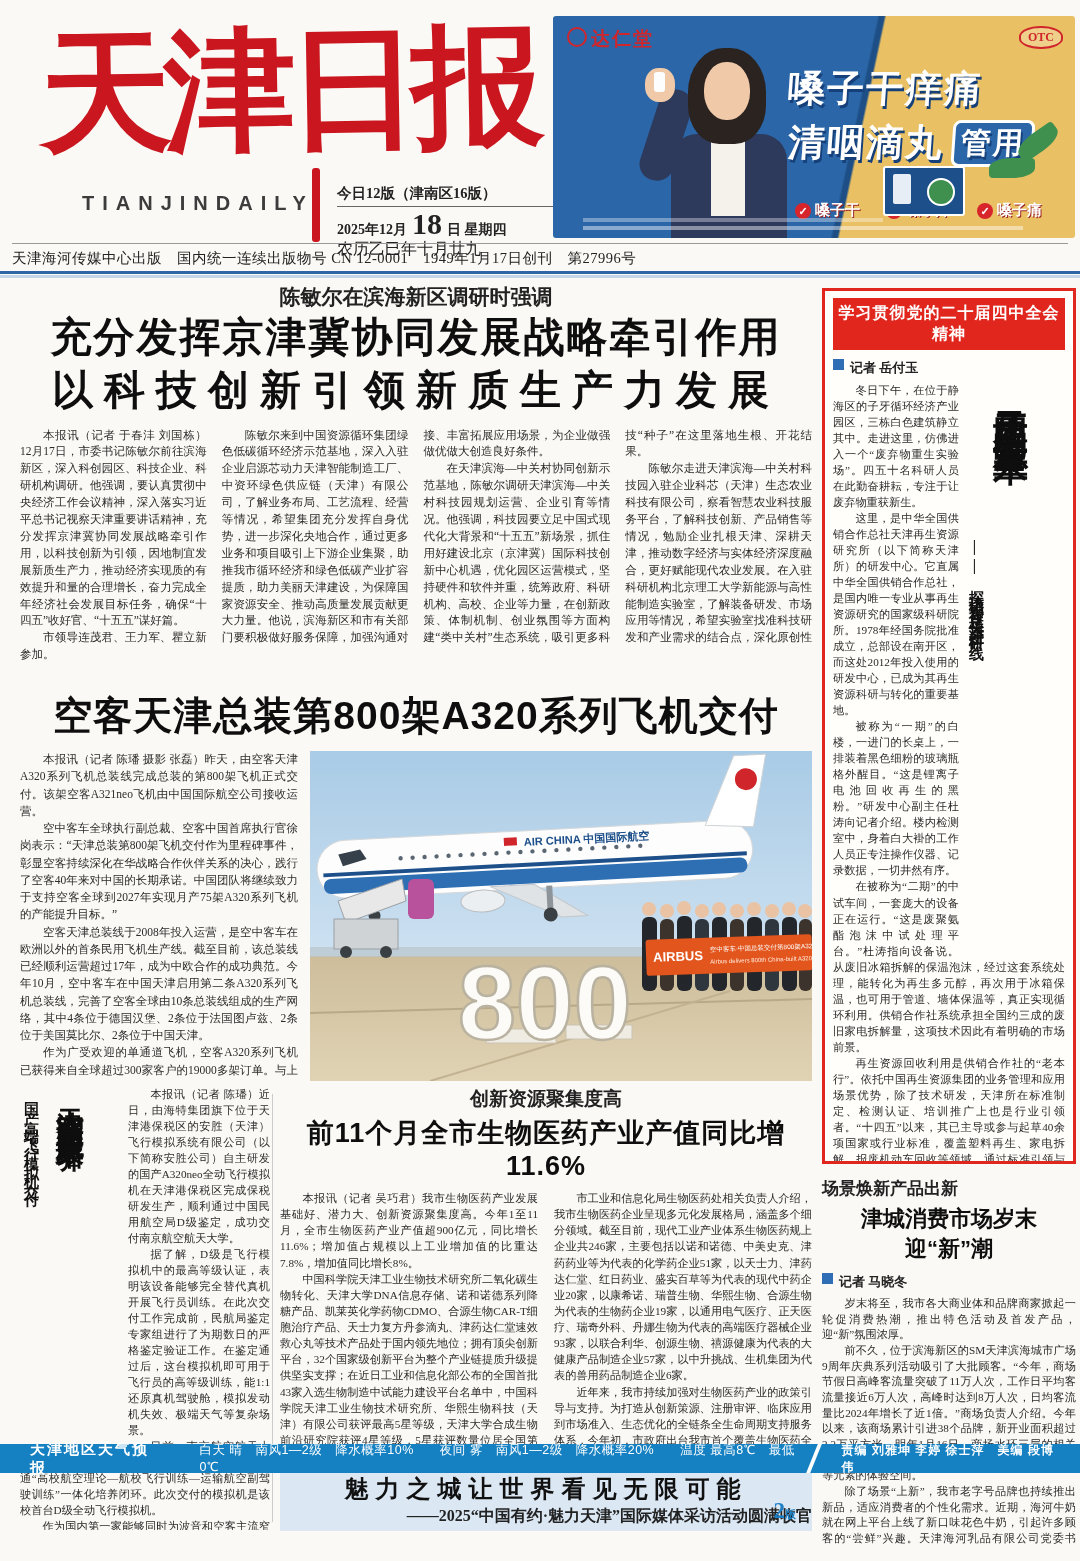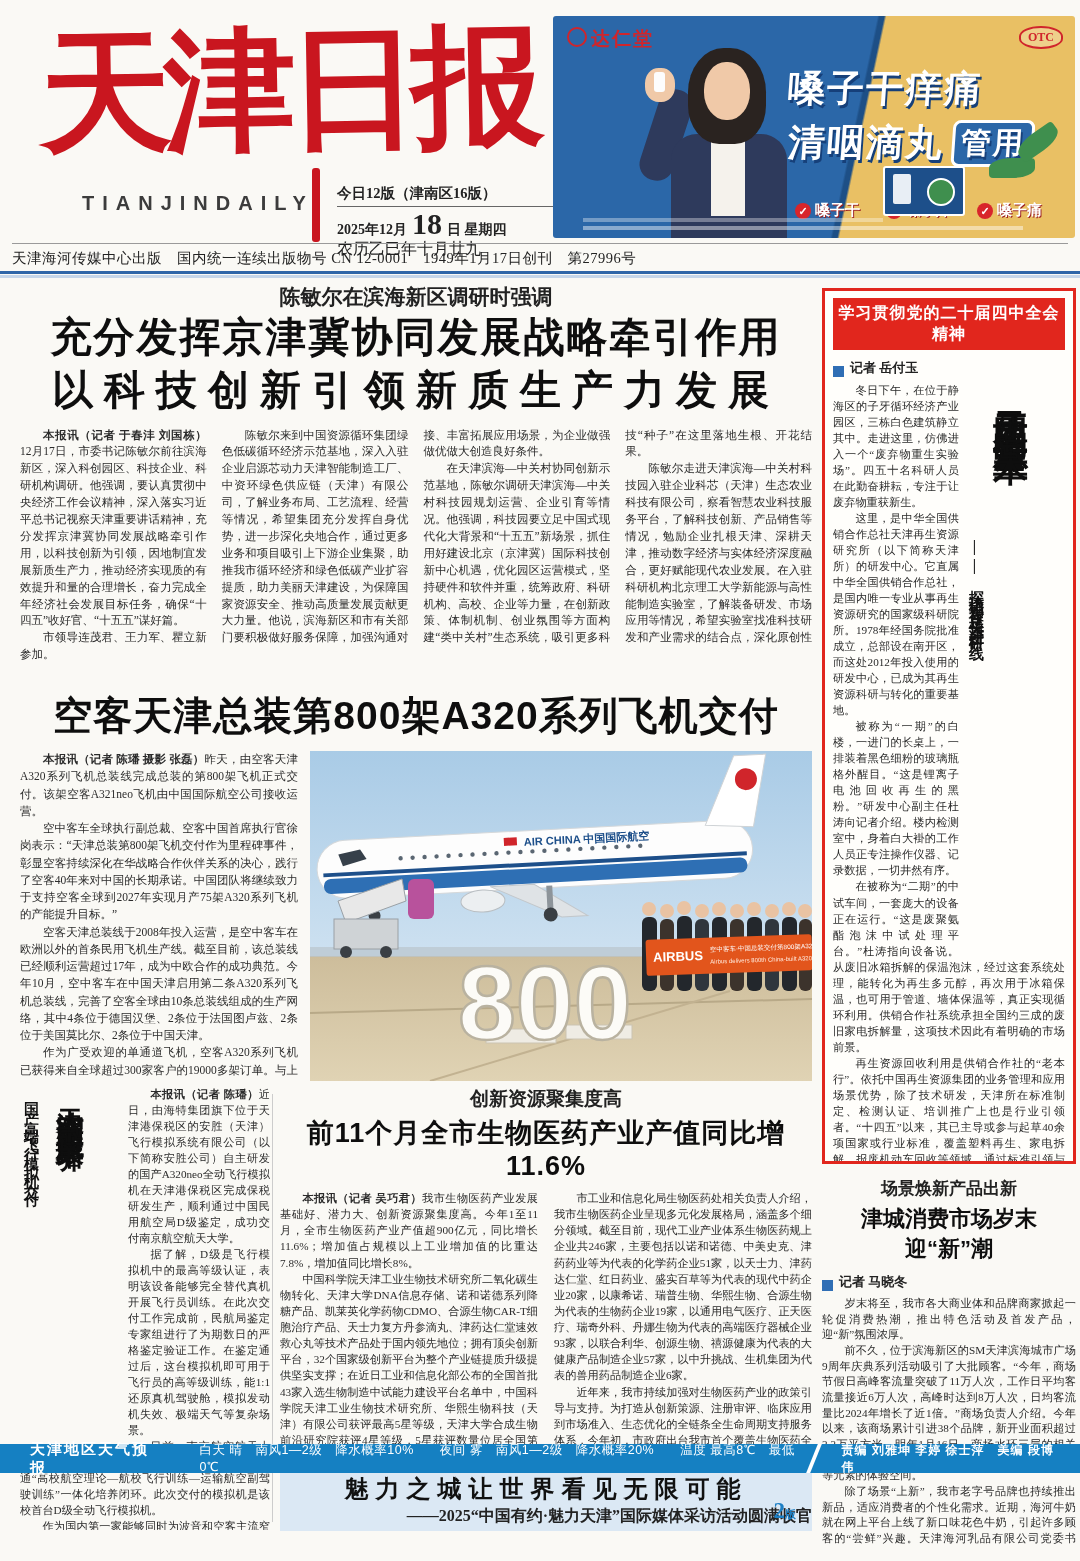--- a/index.html
+++ b/index.html
@@ -53,21 +53,21 @@
   .ad-pack .cap{position:absolute;left:8px;top:6px;width:18px;height:30px;background:#e8eef5;border-radius:2px;}
   .ad-pack .dot{position:absolute;right:8px;top:10px;width:24px;height:24px;background:#3f8f4e;border-radius:50%;border:2px solid #fff;}
   .ad-leaf{position:absolute;width:46px;height:20px;background:#3f8f4e;border-radius:50% 4px 50% 4px;}
   
   .lead{position:absolute;left:20px;top:283px;width:792px;}
   .lead .kicker{text-align:center;font-size:21px;font-weight:bold;}
   .lead .h1{font-size:41px;font-weight:900;text-align:center;line-height:1.3;letter-spacing:2px;color:#0e0e0e;}
   .lead .h1b{letter-spacing:11px;}
   .lead .body{margin-top:9px;height:252px;overflow:hidden;column-count:4;column-gap:15px;
       font-size:11.5px;line-height:1.47;text-align:justify;color:#2b2b2b;}
-  .intro{font-weight:bold;}
+  .intro{font-weight:normal;}
   
   .a320{position:absolute;left:20px;top:689px;width:792px;}
   .a320 .h2{font-size:39px;font-weight:900;text-align:center;letter-spacing:1px;color:#0e0e0e;}
   .a320-flex{display:flex;gap:12px;margin-top:8px;}
   .a320-text{width:278px;height:330px;overflow:hidden;font-size:11.5px;line-height:1.5;text-align:justify;color:#2b2b2b;}
   .photo{width:502px;height:330px;position:relative;overflow:hidden;}
   
   .sim{position:absolute;left:20px;top:1086px;width:250px;height:444px;overflow:hidden;
        font-size:11.2px;line-height:1.43;text-align:justify;color:#2b2b2b;}
   .sim-verticals{float:left;width:100px;height:378px;display:flex;gap:8px;padding-right:8px;}
@@ -86,28 +86,28 @@
   .promo-title{font-size:24px;font-weight:900;letter-spacing:7px;color:#111;}
   .promo-sub{font-size:16px;font-weight:bold;margin-top:1px;text-align:right;}
   .page-badge{position:absolute;right:16px;bottom:7px;color:#1d7fc4;font-weight:bold;margin-left:18px;}
   .page-badge .n{font-size:23px;}
   .page-badge .u{font-size:11px;}
   
   .rightcol{position:absolute;left:822px;top:288px;width:254px;}
   .red-box{border:3px solid #e1261d;background:#fffefb;padding:7px 8px;height:856px;overflow:hidden;}
   .section-banner{background:#e1261d;color:#fff;font-weight:bold;font-size:16px;text-align:center;
        padding:5px 2px;letter-spacing:1px;font-family:"Liberation Sans",sans-serif;}
-  .byline{margin:9px 0 5px;font-weight:bold;font-size:13px;display:flex;align-items:flex-end;}
+  .byline{margin:9px 0 5px;font-weight:bold;font-size:13px;display:flex;align-items:flex-start;}
   .byline .sq{display:inline-block;width:11px;height:11px;background:#2f6eb5;margin-right:6px;}
   .feat-body{font-size:11.2px;line-height:1.43;text-align:justify;color:#2b2b2b;}
   .feat-verticals{float:right;width:100px;height:562px;display:flex;gap:6px;padding-left:6px;}
   .feat-sub{writing-mode:vertical-rl;font-size:15px;font-weight:bold;letter-spacing:4px;padding-top:158px;color:#111;}
   .feat-title{writing-mode:vertical-rl;font-size:35px;font-weight:900;letter-spacing:4px;color:#0e0e0e;line-height:1;}
   .consumer{margin-top:13px;}
-  .consumer .kicker{text-align:center;font-size:17px;font-weight:bold;}
+  .consumer .kicker{font-size:17px;font-weight:bold;}
   .consumer .h4{font-size:22px;font-weight:900;text-align:center;margin:4px 0 2px;letter-spacing:0;color:#0e0e0e;
        font-family:"Liberation Sans",sans-serif;}
   .consumer .body{height:252px;overflow:hidden;font-size:11.2px;line-height:1.4;text-align:justify;color:#2b2b2b;}
   
   .bottombar{position:absolute;left:0;top:1444px;width:1080px;height:29px;background:#1580c2;color:#fff;
        display:flex;align-items:center;font-family:"Liberation Sans",sans-serif;}
   .bb-label{font-weight:bold;font-size:15px;margin-left:30px;letter-spacing:2px;}
   .bb-weather{font-size:12.5px;margin-left:34px;letter-spacing:.5px;}
   .bb-divider{width:4px;height:29px;background:#fff;transform:skewX(-22deg);margin-left:auto;}
   .bb-editors{font-size:12px;font-weight:bold;margin:0 14px 0 26px;letter-spacing:1px;}

